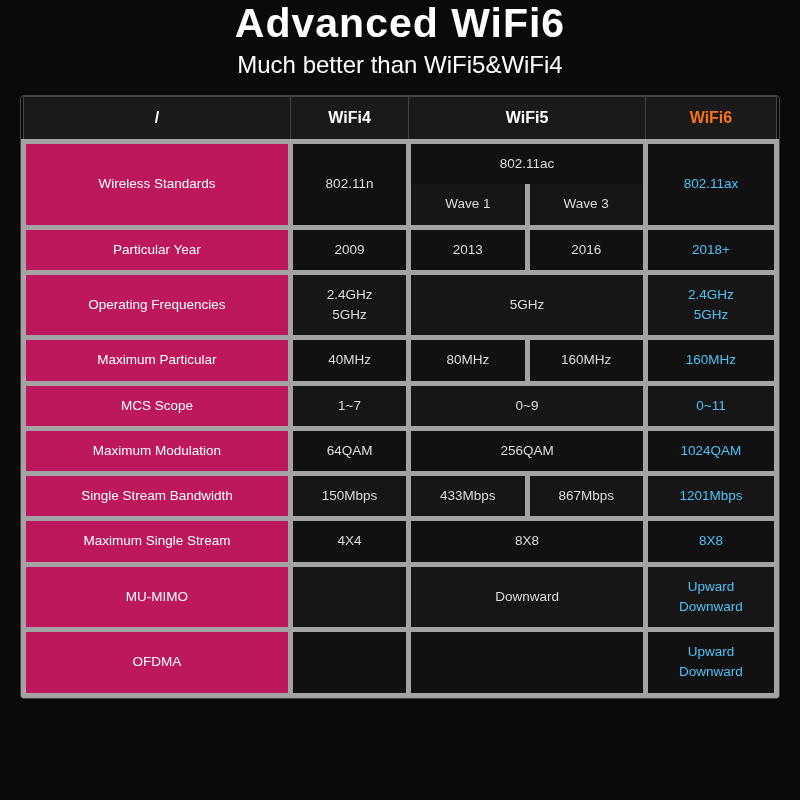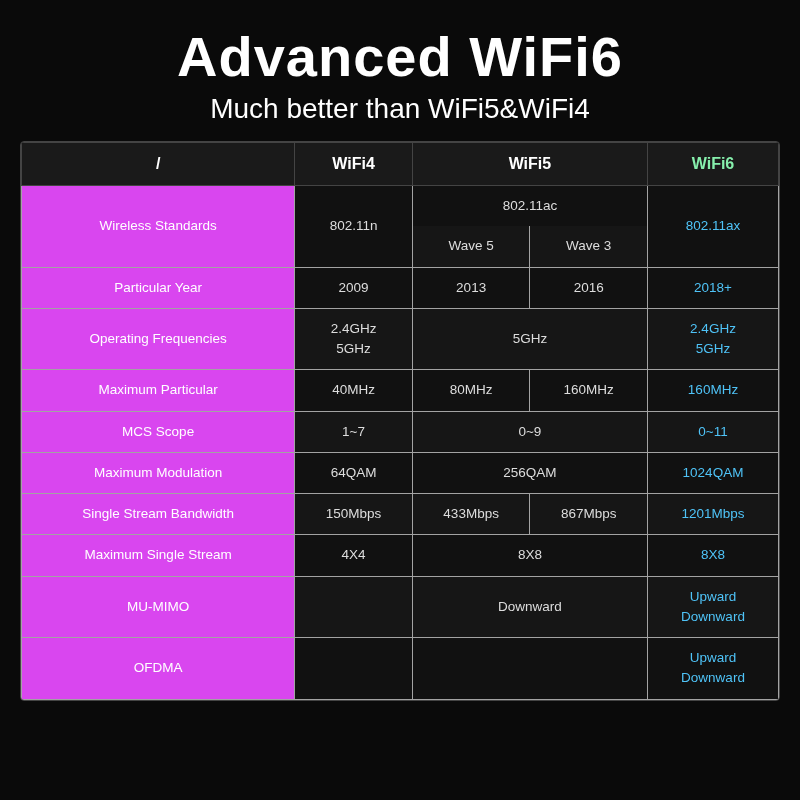--- a/index.html
+++ b/index.html
@@ -10,29 +10,28 @@
       background-color: #0a0a0a;
       font-family: Arial, sans-serif;
       color: #ffffff;
       display: flex;
       flex-direction: column;
       align-items: center;
       overflow: hidden;
     }
 
     .page-title {
-      font-size: 56px;
+      font-size: 41px;
       font-weight: 900;
       color: #ffffff;
-      margin-top: 24px;
       letter-spacing: 1px;
     }
 
     .page-subtitle {
-      font-size: 28px;
+      font-size: 24px;
       font-weight: 500;
       color: #ffffff;
       margin-top: 4px;
       margin-bottom: 16px;
       text-align: right;
     }
 
     .table-container {
       width: 760px;
       border: 1.5px solid #444;
@@ -53,45 +52,45 @@
     thead th {
       padding: 12px 6px;
       text-align: center;
       font-weight: 700;
       font-size: 16px;
       border: 1px solid #444;
       color: #ffffff;
     }
 
     thead th.wifi6-header {
-      color: #86efac;
+      color: #f97316;
     }
 
     tbody tr {
       background-color: #111;
     }
 
     tbody tr:nth-child(even) {
       background-color: #161616;
     }
 
     tbody td {
       padding: 10px 8px;
       text-align: center;
-      border: 1px solid #a3a3a3;
+      border: 5px solid #a3a3a3;
       color: #dddddd;
       font-size: 13.5px;
       line-height: 1.5;
     }
 
     tbody td.feature-label {
       font-weight: 500;
       color: #ffffff;
       text-align: center;
-      background-color: #d946ef;
+      background-color: #be185d;
     }
 
     tbody td.wifi6-cell {
       color: #4fc3f7;
       font-weight: 400;
     }
   </style>
 </head>
 <body>
 
@@ -110,21 +109,21 @@
     </thead>
     <tbody>
 
       <tr>
         <td class="feature-label" rowspan="2">Wireless Standards</td>
         <td rowspan="2">802.11n</td>
         <td colspan="2" style="border-bottom:none;">802.11ac</td>
         <td class="wifi6-cell" rowspan="2">802.11ax</td>
       </tr>
       <tr>
-        <td style="border-top:none;">Wave 5</td>
+        <td style="border-top:none;">Wave 1</td>
         <td style="border-top:none;">Wave 3</td>
       </tr>
 
       <tr>
         <td class="feature-label">Particular Year</td>
         <td>2009</td>
         <td>2013</td>
         <td>2016</td>
         <td class="wifi6-cell">2018+</td>
       </tr>

